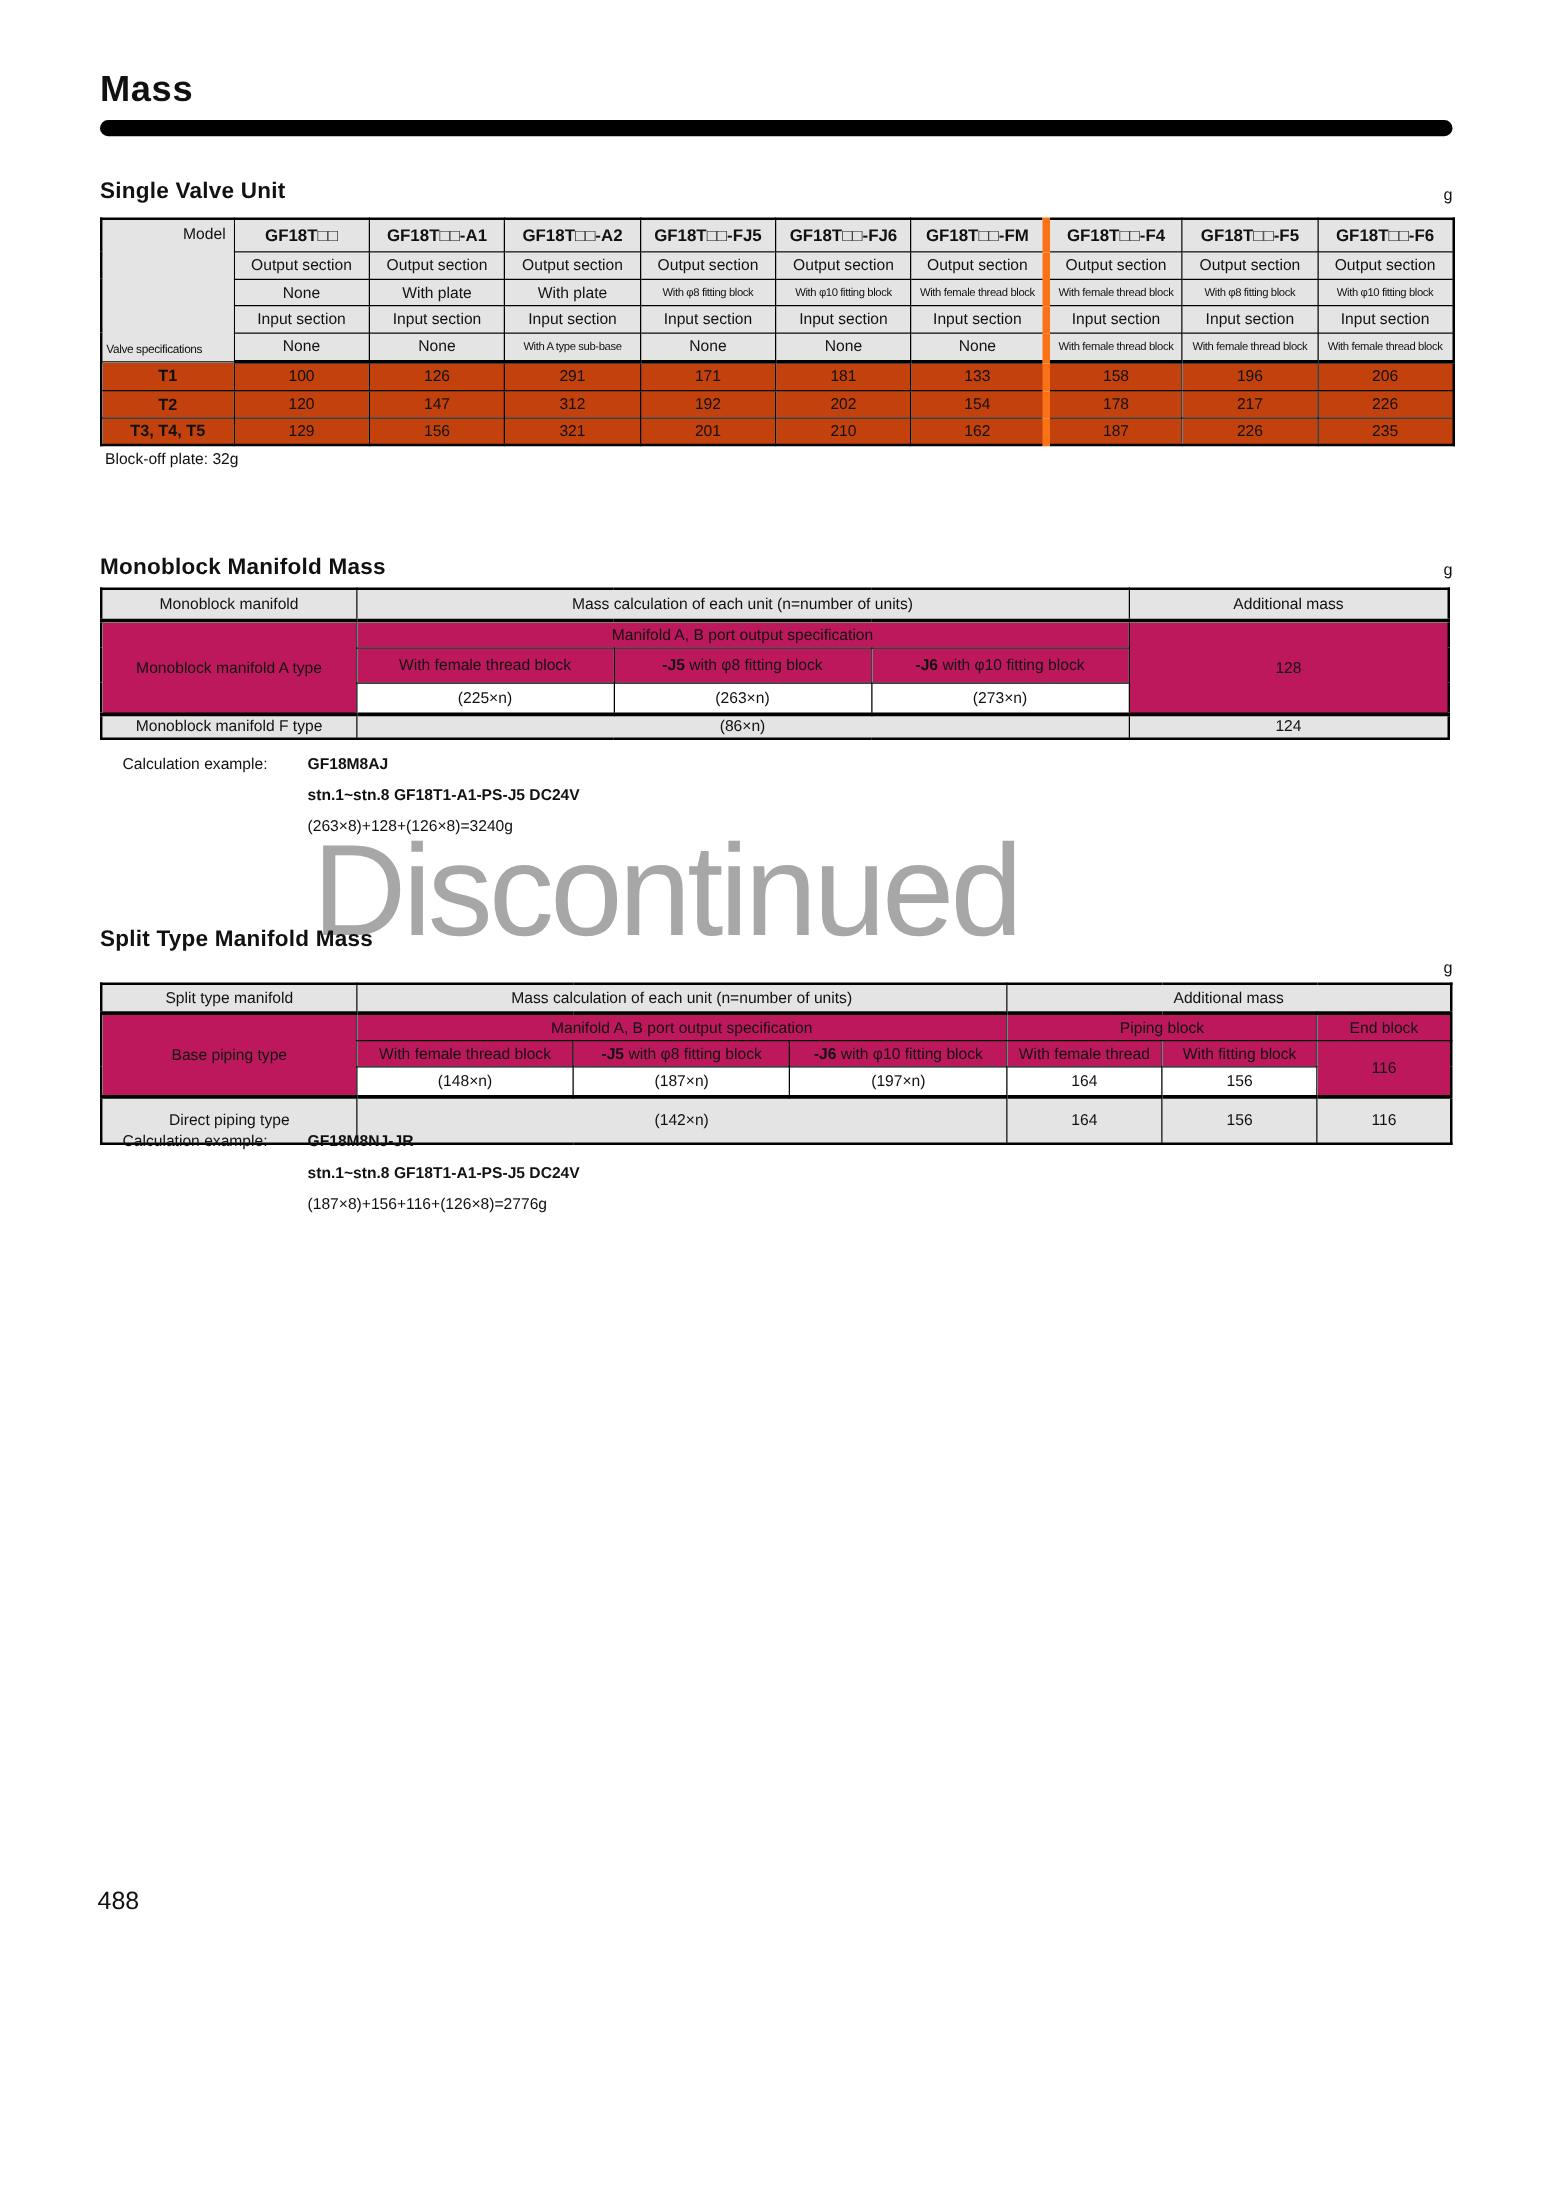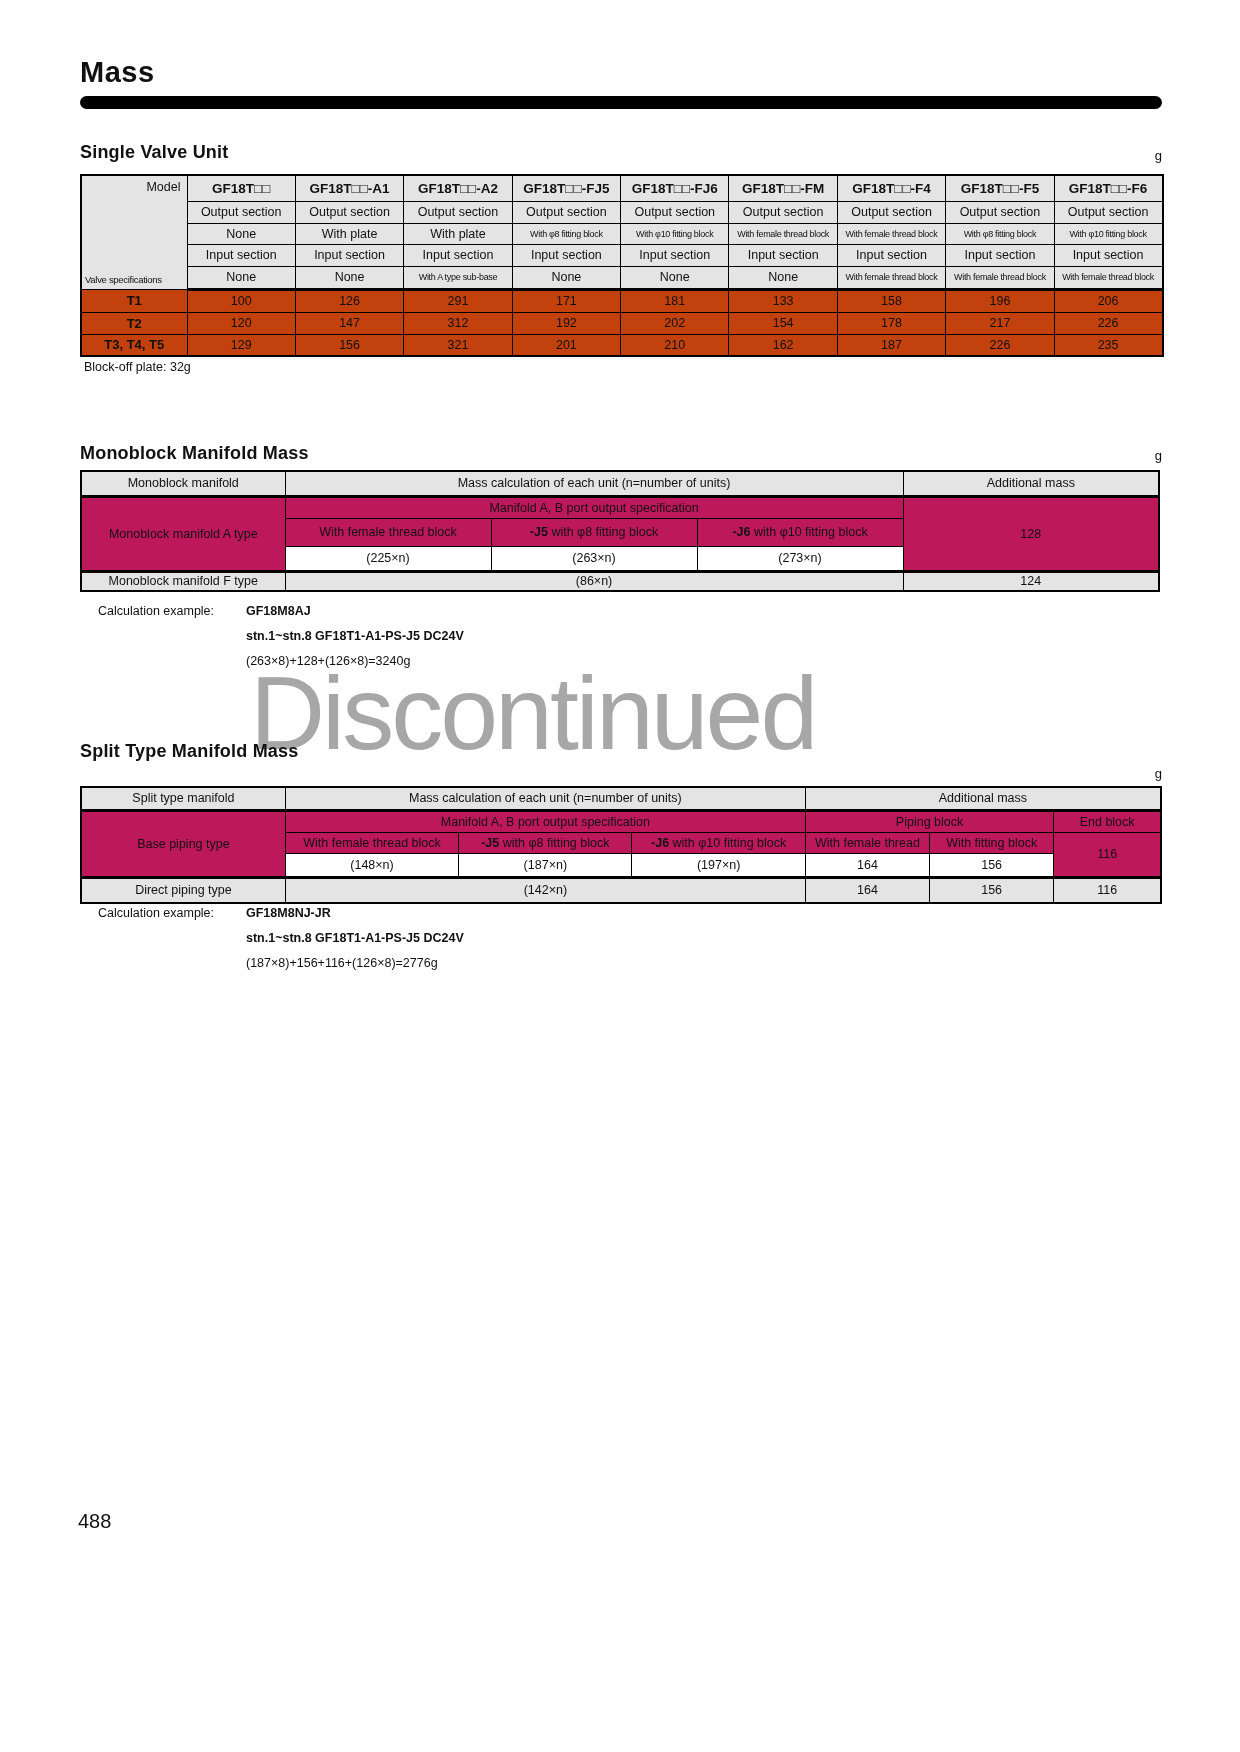--- a/index.html
+++ b/index.html
@@ -26,21 +26,21 @@
   .hdr td, td.hdr { background:#e4e4e4; }
   .thick-b td { border-bottom:3px solid #000; }
   .thick-t td { border-top:3px solid #000; }
   table.outer { border:2px solid #000; }
 
   
   .t1 { left:80px; top:174px; width:1082px; }
   .t1 td.model { font-weight:bold; font-size:13.5px; }
   .t1 .sm { font-size:9px; letter-spacing:-0.3px; }
   .t1 td.rowlabel { font-weight:bold; font-size:13px; background:#fff; }
-  .t1 .sep { border-left:1px solid #f97316; }
+  .t1 .sep { border-left:6px solid #f97316; }
   .t1 tr.hrow td { background:#e4e4e4; }
   .t1 tr.drow td { background:#c2410c; }
 
   .corner { position:relative; background:
       linear-gradient(to bottom right, rgba(0,0,0,0) calc(50% - 1px), #555 calc(50% - 1px), #555 calc(50% + 0.5px), rgba(0,0,0,0) calc(50% + 0.5px)),
       #e4e4e4; }
   .corner .ct { position:absolute; top:4px; right:6px; font-size:12.5px; }
   .corner .cb { position:absolute; bottom:4px; left:3px; font-size:9.5px; letter-spacing:-0.3px; }
 
   .note { font-size:12.5px; }
@@ -263,21 +263,21 @@
       <td class="wlab">With fitting block</td>
       <td class="wlab" rowspan="2">116</td>
     </tr>
     <tr style="height:24px;">
       <td class="formula">(148×n)</td>
       <td class="formula">(187×n)</td>
       <td class="formula">(197×n)</td>
       <td class="formula">164</td>
       <td class="formula">156</td>
     </tr>
-    <tr class="grow thick-t" style="height:26px;">
+    <tr class="grow thick-t" style="height:38px;">
       <td>Direct piping type</td>
       <td colspan="3">(142×n)</td>
       <td>164</td>
       <td>156</td>
       <td>116</td>
     </tr>
   </tbody>
     </table>
 
   <div class="z calc" style="left:98px; top:901px;">

